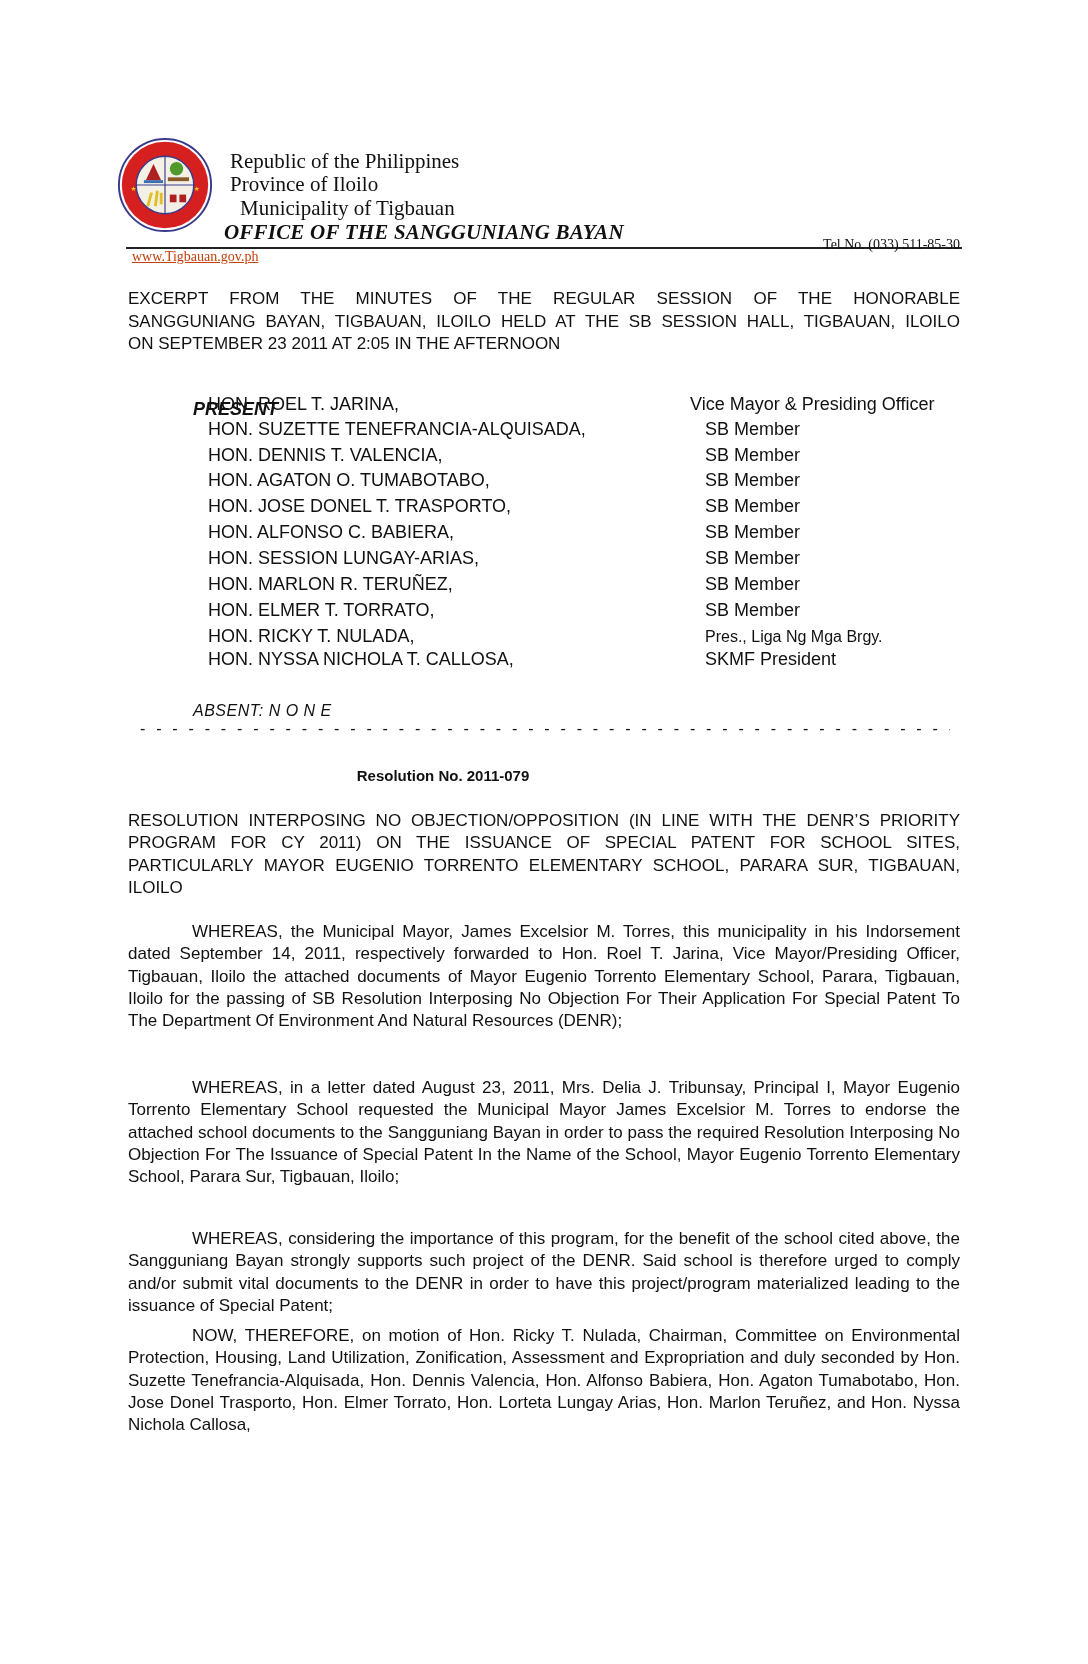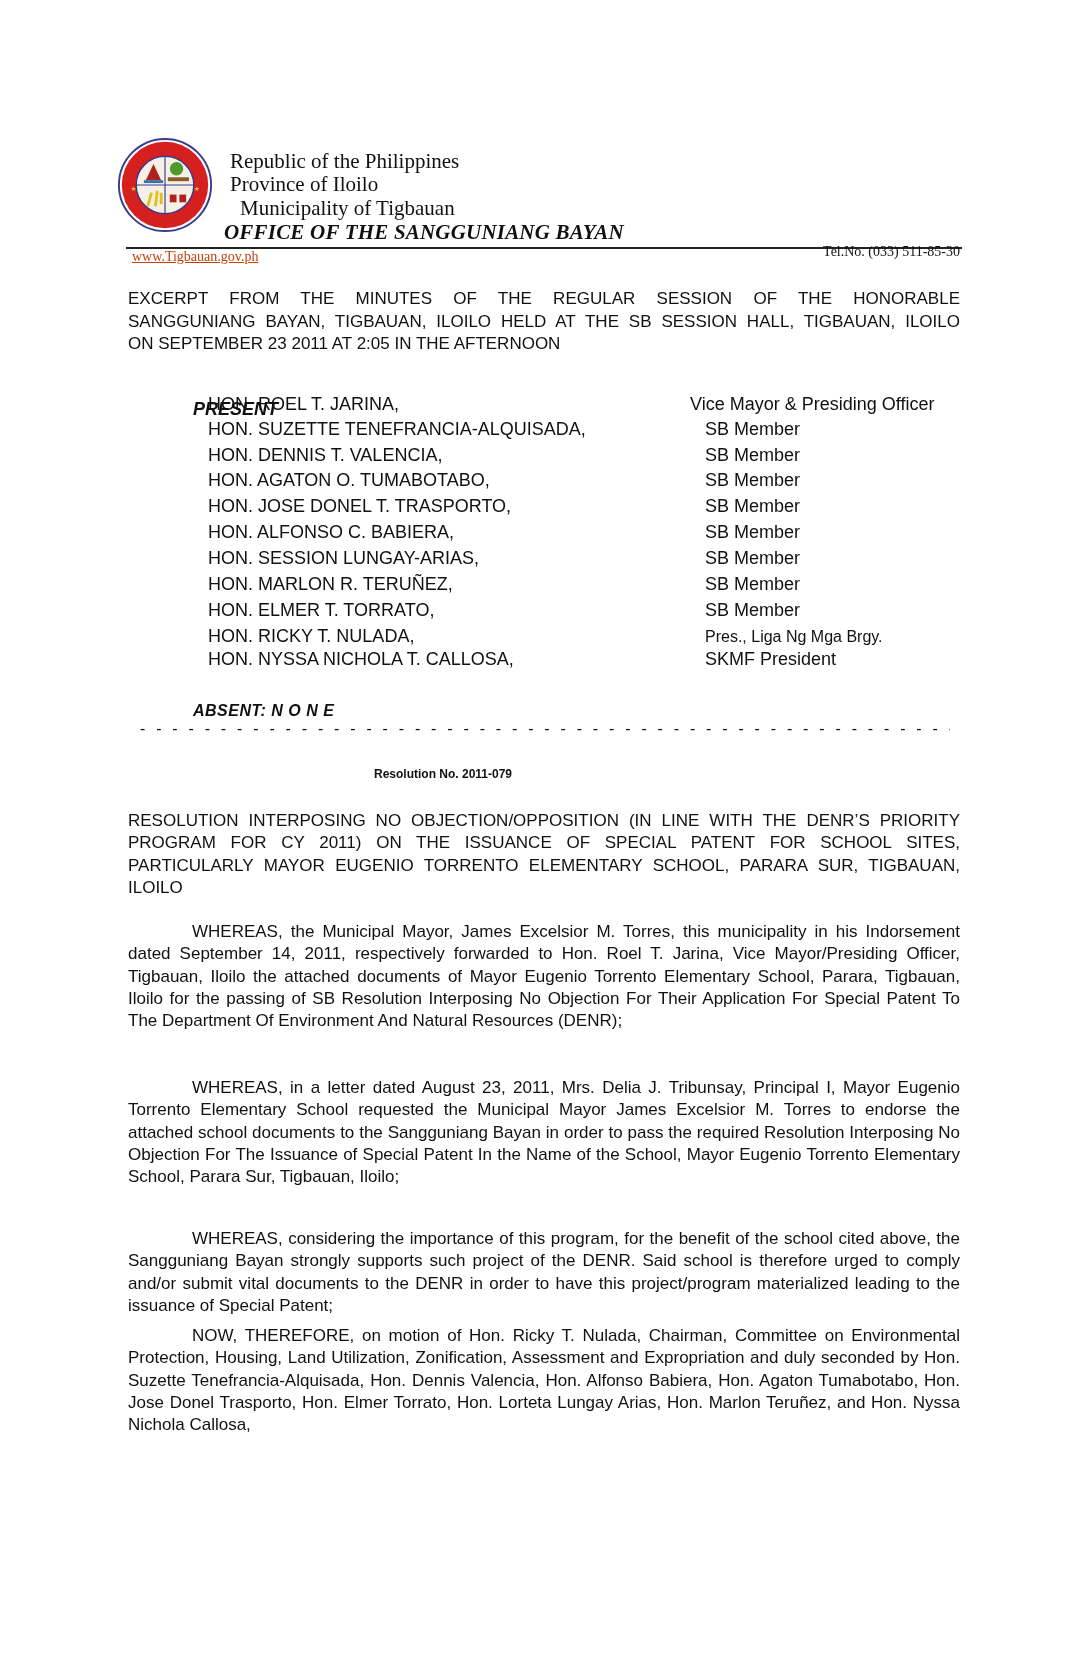--- a/index.html
+++ b/index.html
@@ -9,38 +9,38 @@
 
   
   .seal { position: absolute; left: 117px; top: 137px; width: 96px; height: 96px; }
   .lh-line { position: absolute; font-size: 21px; line-height: 22px; }
   .lh-1 { left: 230px; top: 150px; }
   .lh-2 { left: 230px; top: 173px; }
   .lh-3 { left: 240px; top: 197px; }
   .lh-office { position: absolute; left: 224px; top: 220px; font-size: 21px; font-weight: bold; font-style: italic; letter-spacing: 0.2px; }
   .rule { position: absolute; left: 126px; top: 247px; width: 836px; height: 2px; background: #222; }
   .website { position: absolute; left: 132px; top: 249px; font-size: 14px; color: #c2410c; text-decoration: underline; }
-  .tel { position: absolute; right: 128px; top: 244px; font-size: 14px; }
+  .tel { position: absolute; right: 128px; top: 237px; font-size: 14px; }
 
   
   .text { position: absolute; font-size: 17px; line-height: 22.5px; }
   .excerpt { left: 128px; top: 288px; width: 832px; text-align: justify; text-align-last: left; }
   .excerpt .just { display: block; text-align: justify; text-align-last: justify; }
 
   .present-h { position: absolute; left: 193px; top: 369px; font-size: 18px; font-weight: bold; font-style: italic; margin-top: 30px; }
   .att-row { position: absolute; left: 208px; width: 760px; font-size: 18px; height: 24px; }
   .att-name { position: absolute; left: 0; top: 0; white-space: nowrap; }
   .att-role { position: absolute; left: 497px; top: 0; white-space: nowrap; }
   .att-role.vm { left: 482px; }
   .att-role.small { font-size: 16px; top: 2px; }
 
-  .absent { position: absolute; left: 193px; top: 702px; font-size: 16px; font-weight: bold; font-style: italic; letter-spacing: 0.5px; }
+  .absent { position: absolute; left: 193px; top: 702px; font-size: 16px; font-weight: normal; font-style: italic; letter-spacing: 0.5px; }
   .dashes { position: absolute; left: 140px; top: 720px; width: 810px; font-size: 16px; overflow: hidden; white-space: nowrap; letter-spacing: 3.2px; }
 
-  .res-no { position: absolute; left: 0; width: 886px; top: 767px; text-align: center; font-size: 12px; font-weight: bold; }
+  .res-no { position: absolute; left: 0; width: 886px; top: 767px; text-align: center; font-size: 15px; font-weight: bold; }
   .para { position: absolute; left: 128px; width: 832px; font-size: 17px; line-height: 22.3px; text-align: justify; }
   .para .indent { display: inline-block; width: 64px; }
   .title-para { top: 810px; }
   .p1 { top: 921px; }
   .p2 { top: 1077px; }
   .p3 { top: 1212px; margin-top: 16px; }
   .p4 { top: 1325px; }
 </style>
 </head>
 <body>

